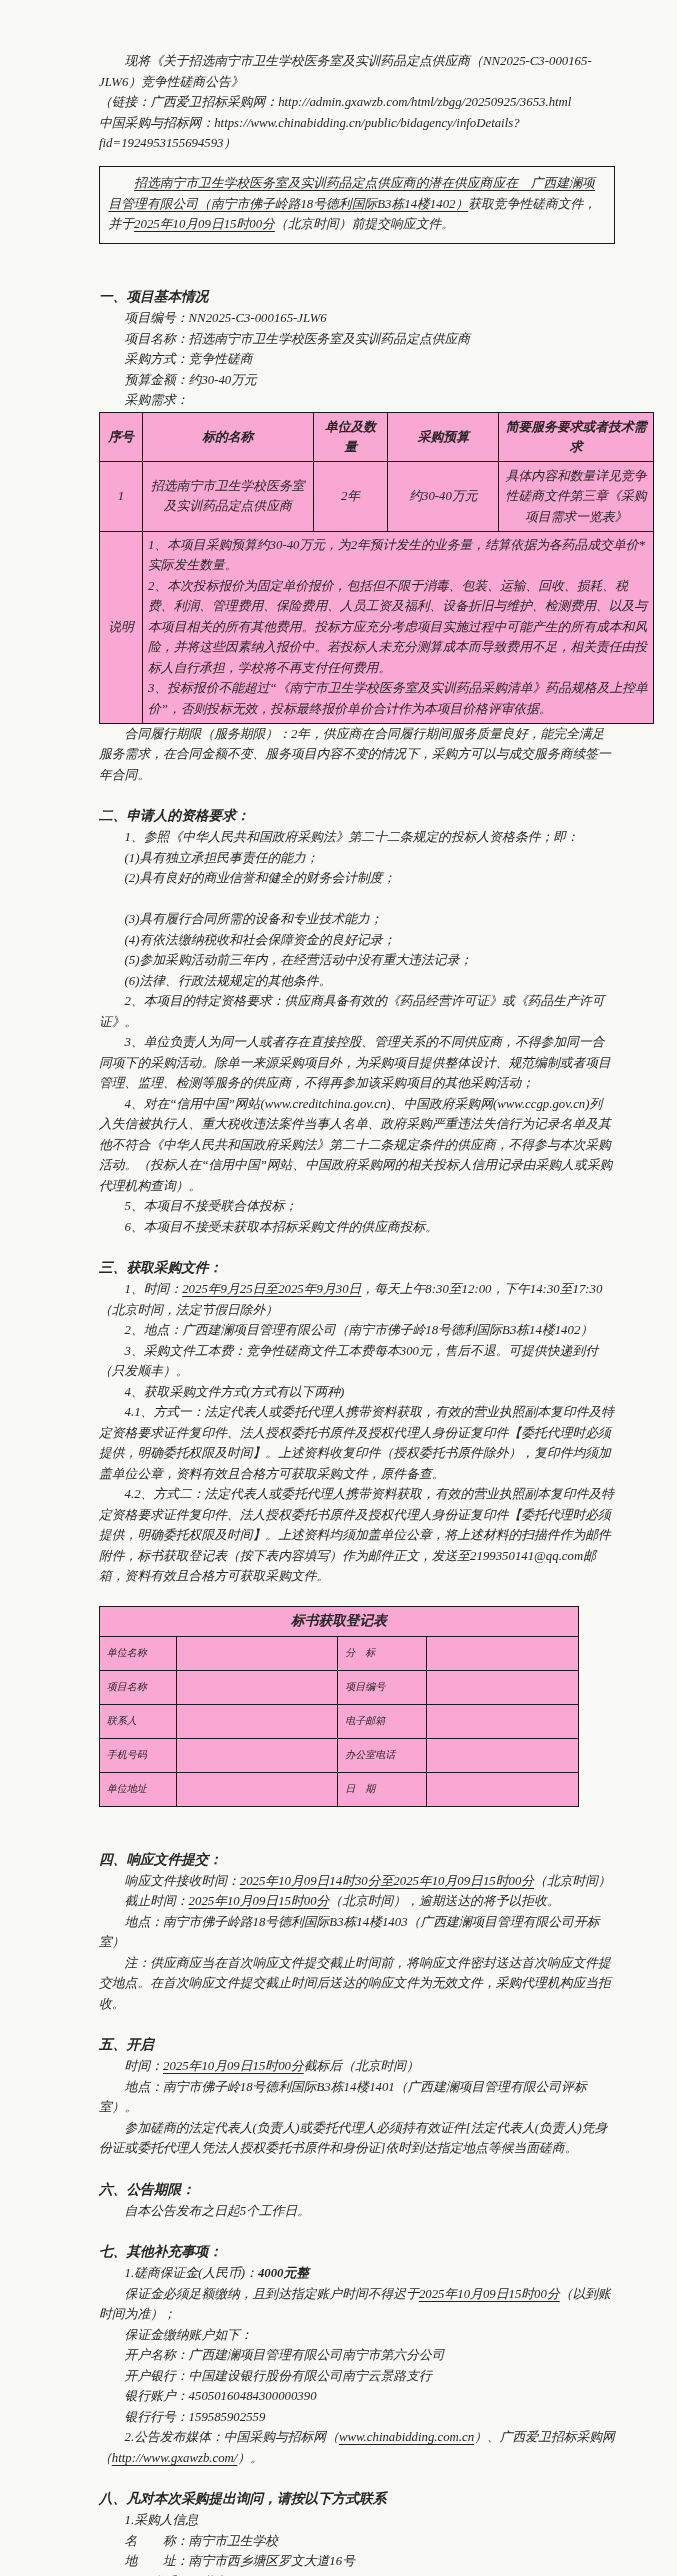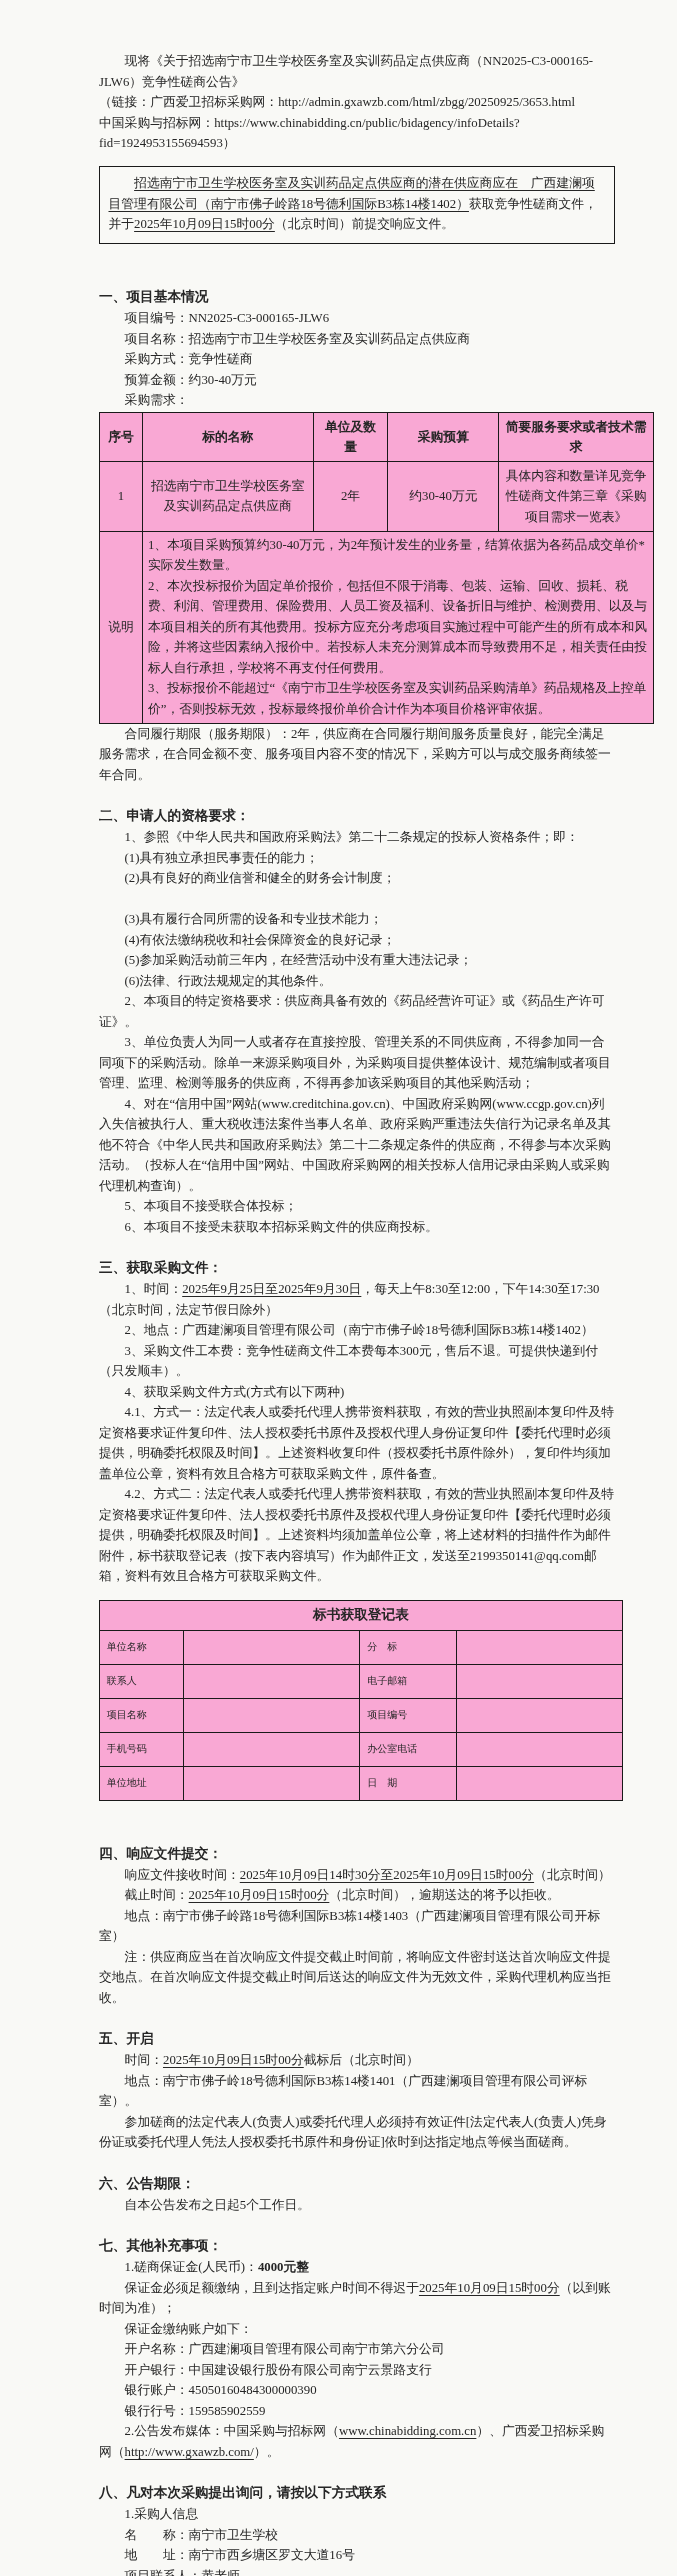--- a/index.html
+++ b/index.html
@@ -1,39 +1,39 @@
 <!DOCTYPE html>
 <html style="font-size:13.7px"><head>
 <meta charset="utf-8">
 <style>
   * { margin:0; padding:0; box-sizing:border-box; }
   html,body { background:#f7f7f4; }
   body { font-family:"Liberation Serif","DejaVu Serif",serif; color:#262626; }
   .doc{
     width:678px; height:2576px; overflow:hidden;
     padding:51px 63px 0 99px; background:#f9f9f6;
-    font-size:12.8px; line-height:20.5px;
+    font-size:12.8px; line-height:20.5px;font-style:italic;
   }
   p.ln{ min-height:20.5px; }
   .ind{ text-indent:2em; }
   .hd{ font-weight:bold; font-size:13.7px; line-height:22px; margin-top:20px; }
   .u{ text-decoration:underline; text-underline-offset:2.6px; }
   .b{ font-weight:bold; }
   .gap-md{ height:22px; }
   .overview-box{
     border:1.7px solid #1a1a1a; padding:6.8px 8.5px 8.5px 8.5px; margin-top:12px;
   }
   table{ border-collapse:collapse; background:#f9a8d4; }
   .t1{ width:555px; margin-top:1.7px; }
   .t1 th,.t1 td{ border:0.9px solid #1a1a1a; padding:3.4px 5.1px; text-align:center; vertical-align:middle; font-size:12.8px; line-height:20.5px;}
   .t1{ border:1.7px solid #1a1a1a; }
   .t1 th{ font-weight:bold; }
   .t1 td.note-cell{ text-align:left; }
   .t1 td.note-cell p{ min-height:20.5px; }
-  .t2{ width:524px; margin-top:13px; border:1.7px solid #1a1a1a; }
+  .t2{ width:480px; margin-top:19px; border:1.7px solid #1a1a1a; }
   .t2 th{ border:0.9px solid #1a1a1a; font-weight:bold; font-size:13.7px; padding:4.3px; }
   .t2 td{ border:0.9px solid #1a1a1a; padding:5.1px 6.8px; font-size:10px; height:34px; }
   .t2 td.lbl{ width:77px; }
   .t2 td.lbl2{ width:89px; }
   .t2 td.val{ width:162px; }
   .t2 td.val2{ width:152px; }
 </style>
 </head>
 <body>
 
@@ -112,29 +112,29 @@
         <tr>
       <th colspan="4">标书获取登记表</th>
     </tr>
     <tr>
       <td class="lbl">单位名称</td>
       <td class="val"></td>
       <td class="lbl2">分　标</td>
       <td class="val2"></td>
     </tr>
     <tr>
+      <td class="lbl">项目名称</td>
+      <td class="val"></td>
+      <td class="lbl2">项目编号</td>
+      <td class="val2"></td>
+    </tr>
+    <tr>
       <td class="lbl">联系人</td>
       <td class="val"></td>
       <td class="lbl2">电子邮箱</td>
-      <td class="val2"></td>
-    </tr>
-    <tr>
-      <td class="lbl">项目名称</td>
-      <td class="val"></td>
-      <td class="lbl2">项目编号</td>
       <td class="val2"></td>
     </tr>
     <tr>
       <td class="lbl">手机号码</td>
       <td class="val"></td>
       <td class="lbl2">办公室电话</td>
       <td class="val2"></td>
     </tr>
     <tr>
       <td class="lbl">单位地址</td>

